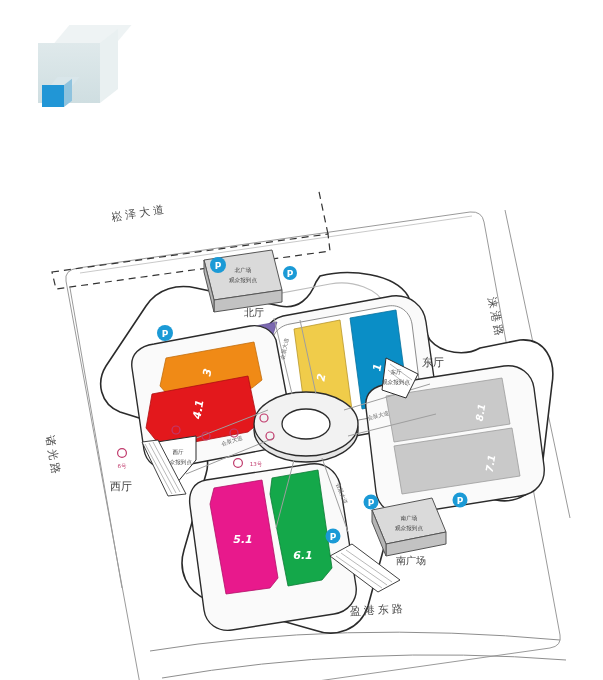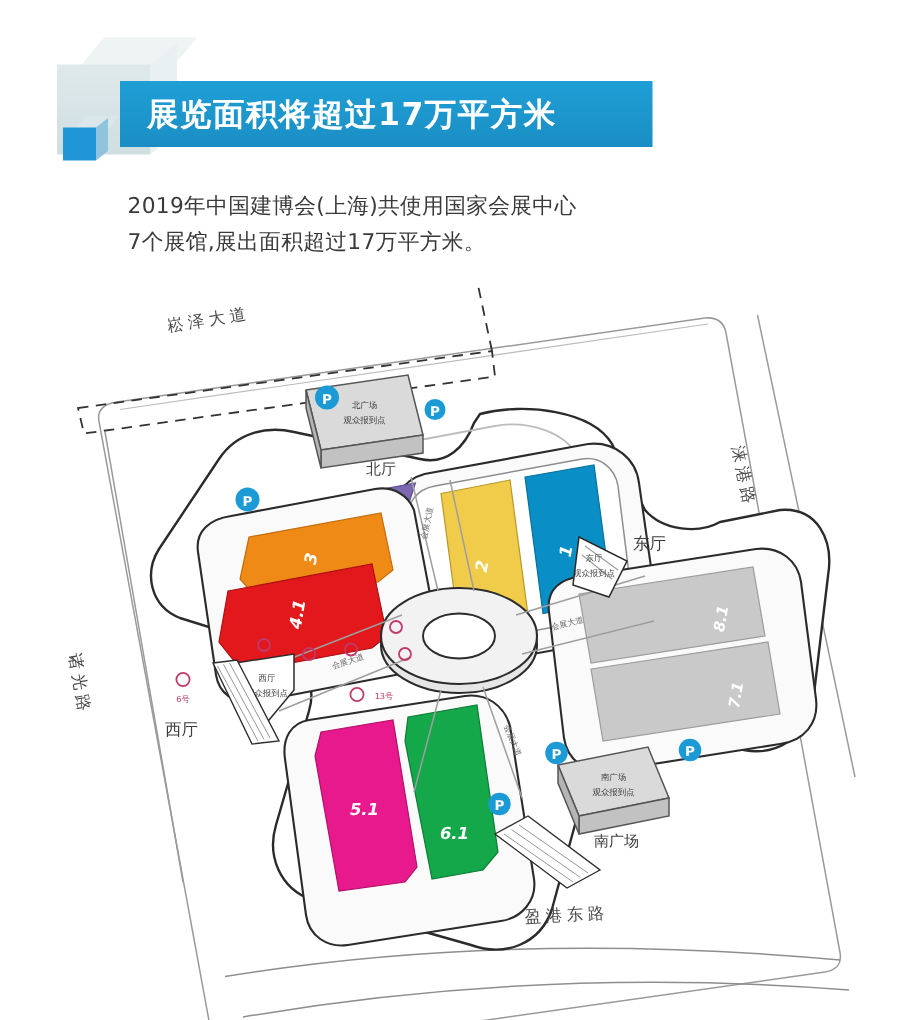--- a/index.html
+++ b/index.html
@@ -109,28 +109,21 @@
 
     <div class="cube-deco">
       <div class="cube-top"></div>
       <div class="cube-side"></div>
       <div class="cube-face"></div>
       <div class="small-cube-top"></div>
       <div class="small-cube-side"></div>
       <div class="small-cube-face"></div>
     </div>
 
-    <div class="title-bar">
-      <span class="title-text">展览面积将超过17万平方米</span>
-    </div>
-
-    <div class="body-copy">
-      <span class="line">2019年中国建博会(上海)共使用国家会展中心</span>
-      <span class="line">7个展馆,展出面积超过17万平方米。</span>
-    </div>
+
   </div>
 
   <div class="map-wrap">
     <svg class="map-svg" width="603" height="492" viewBox="0 0 603 492" xmlns="http://www.w3.org/2000/svg">
 
       <g>
         <path d="M 78 80 L 470 24 Q 482 23 484 34 L 560 447 Q 562 458 550 460 L 156 516 Q 144 518 142 507 L 66 93 Q 64 82 78 80 Z" fill="#ffffff" stroke="#9a9a9a" stroke-width="1"></path>
       </g>
 
       <g>

